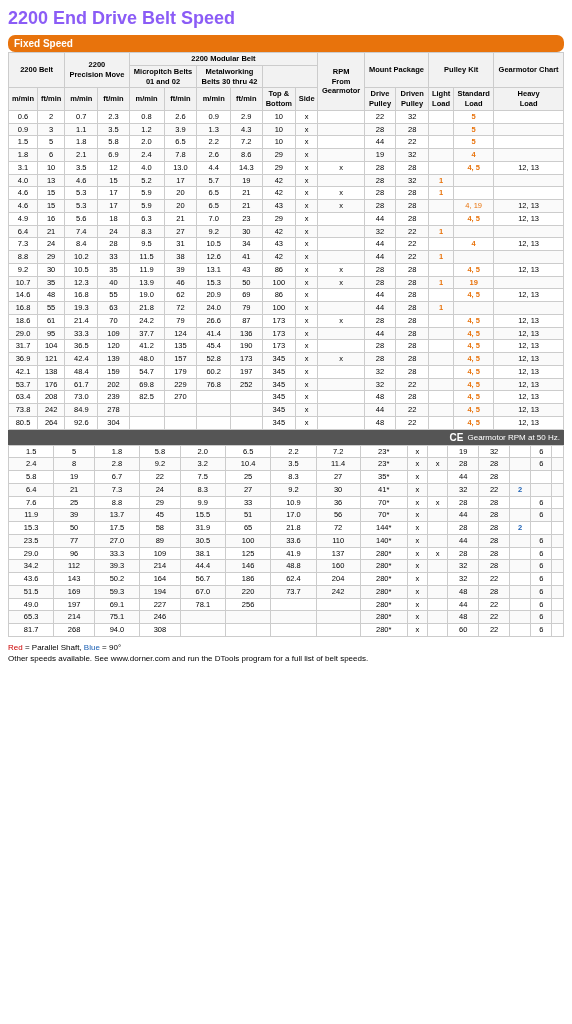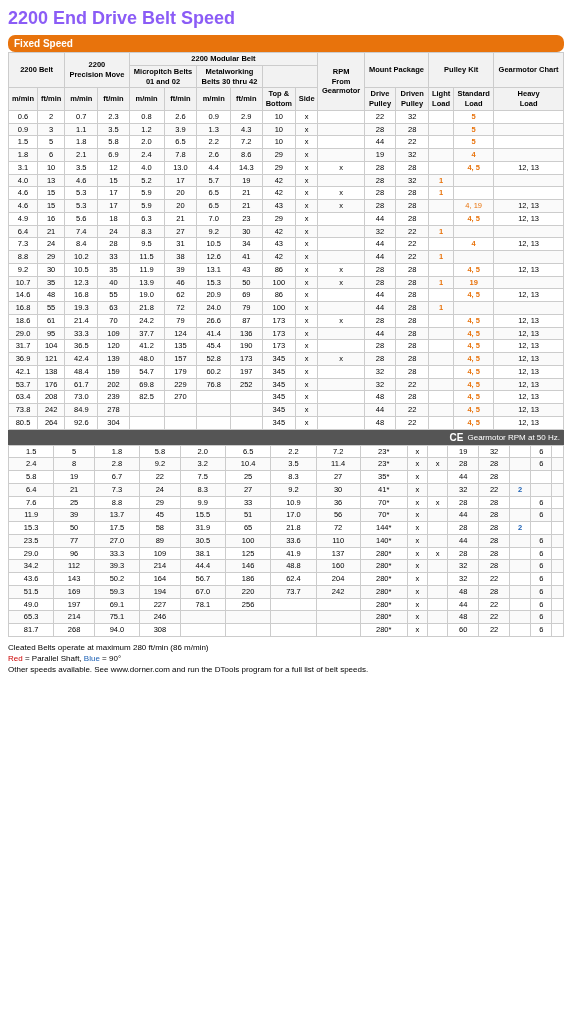--- a/index.html
+++ b/index.html
@@ -832,16 +832,15 @@
         <td>60</td>
         <td>22</td>
         <td></td>
         <td>6</td>
         <td></td>
       </tr>
     </tbody>
 </table>
 
 <div class="footer-notes">
-  <p>Cleated Belts operate at maximum 280 ft/min (86 m/min)</p>
   <p><span style="color:#cc0000">Red</span> = Parallel Shaft, <span style="color:#1a5fb4">Blue</span> = 90°</p>
   <p>Other speeds available. See www.dorner.com and run the DTools program for a full list of belt speeds.</p>
 </div>
 
 </body></html>

